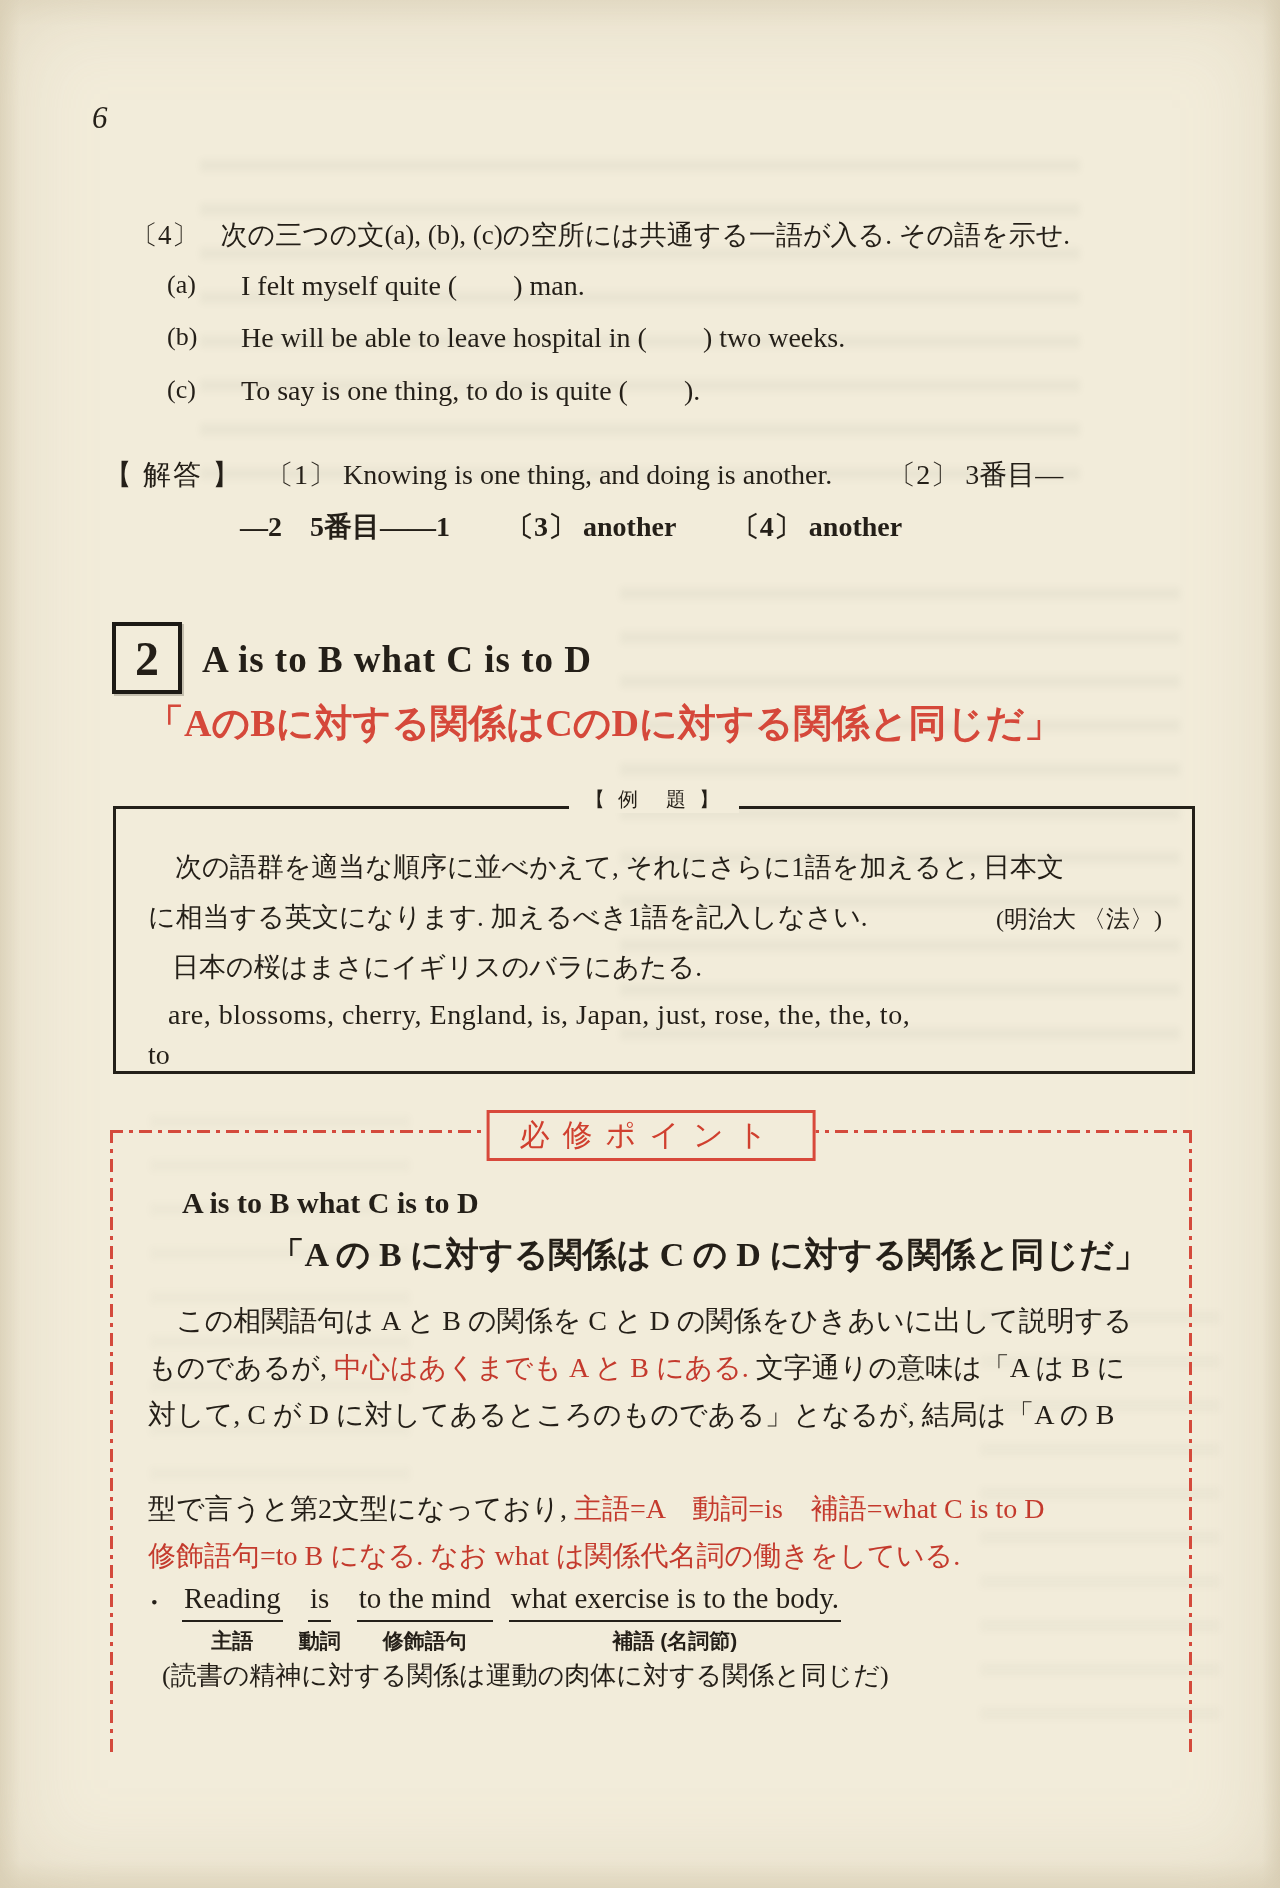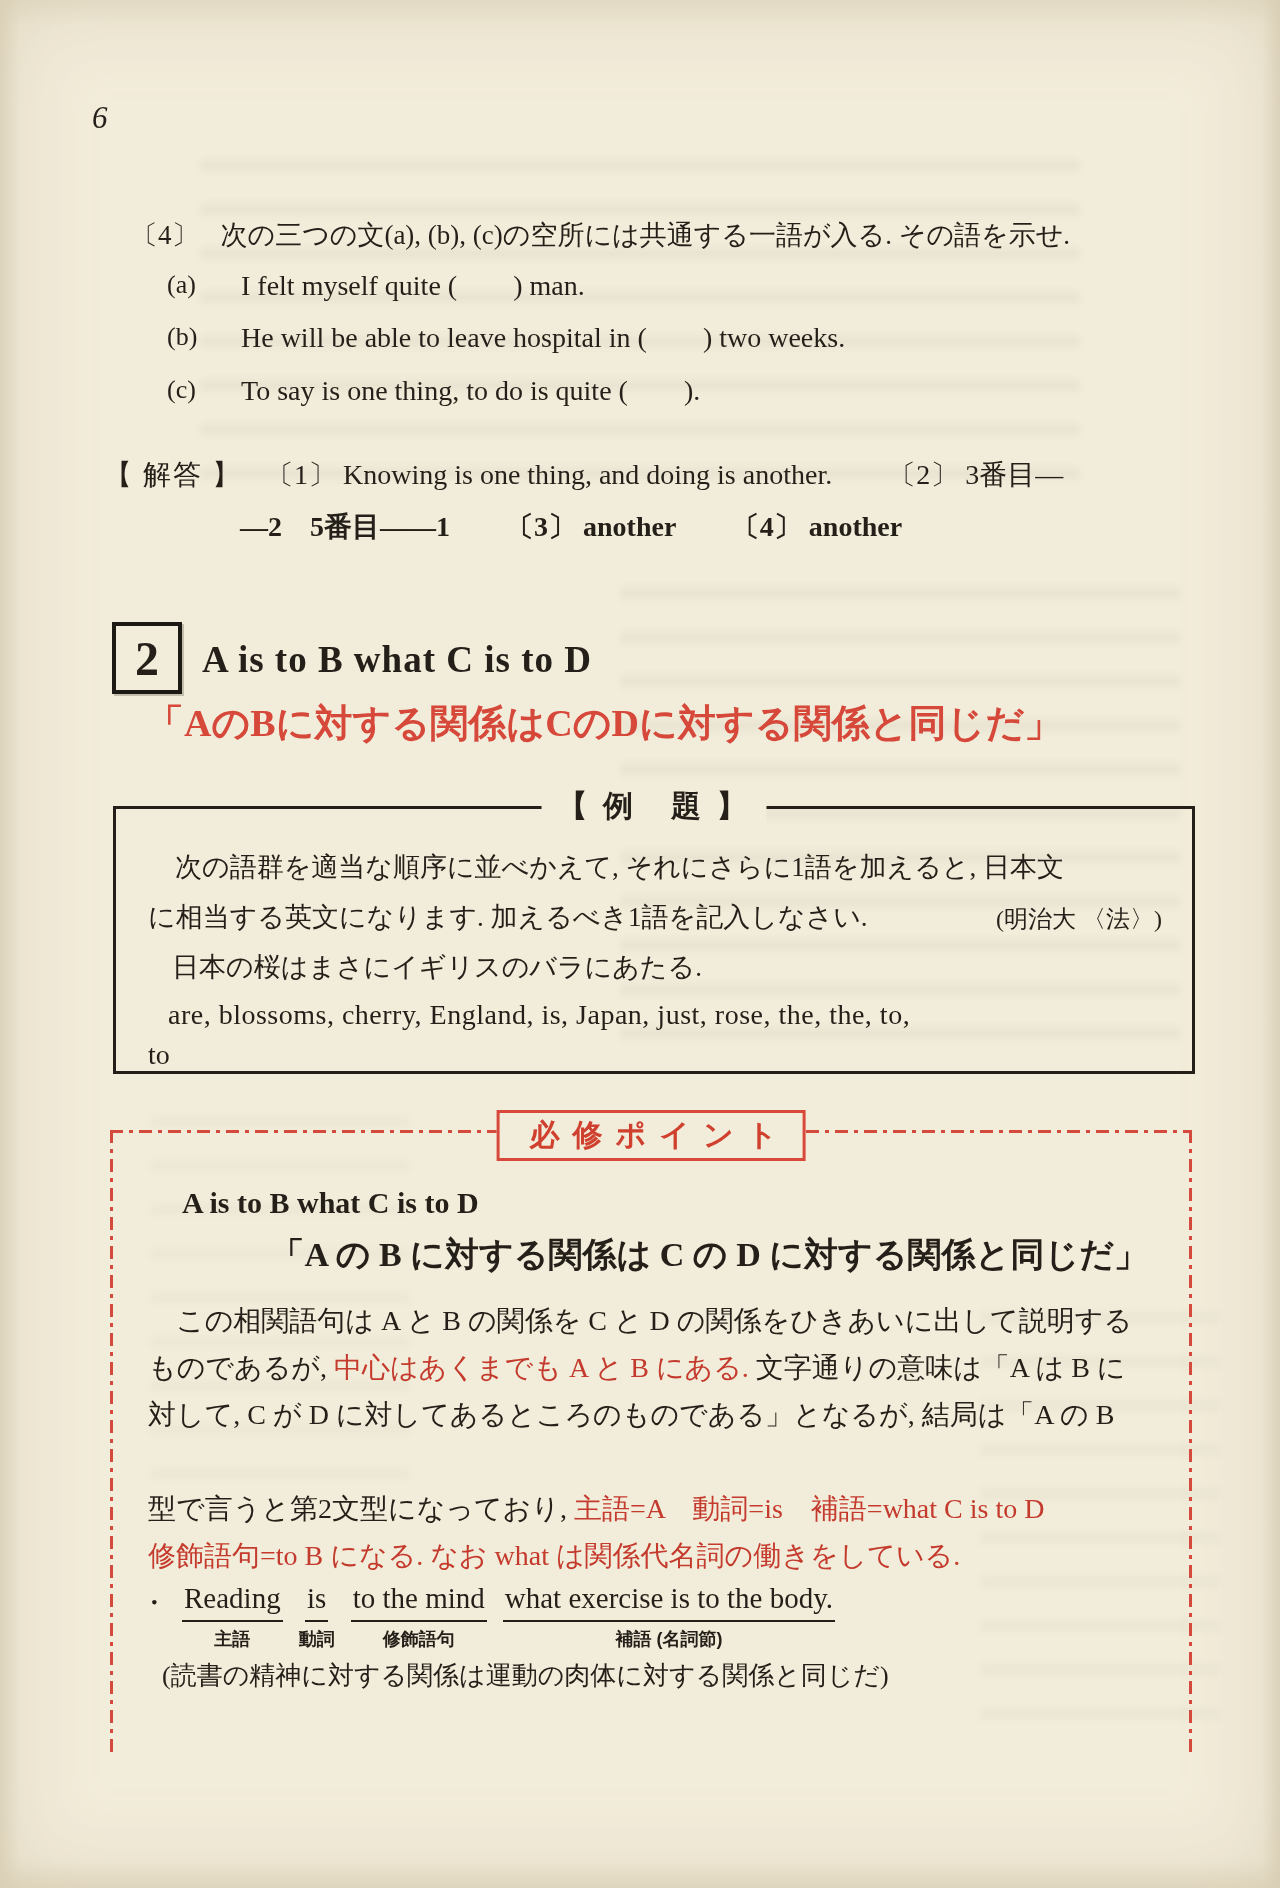--- a/index.html
+++ b/index.html
@@ -45,53 +45,53 @@
   .subtitle{font-size:38px;font-weight:bold;letter-spacing:0px;white-space:nowrap;}
   
   .exbox{
     width:1082px;height:268px;
     border:3px solid #242019;
     box-sizing:border-box;
   }
   .exheader{
     position:absolute;top:-23px;left:50%;transform:translateX(-50%);
     background:#f2ecda;padding:0 16px;
-    font-size:30px;font-weight:bold;letter-spacing:4px;white-space:nowrap;
+    font-size:20px;font-weight:normal;letter-spacing:4px;white-space:nowrap;
   }
   .exline{position:absolute;left:32px;right:30px;white-space:nowrap;}
   .exsource{position:absolute;right:30px;font-size:24px;white-space:nowrap;}
   
   .pbox{width:1082px;height:625px;}
   .pb-line{position:absolute;pointer-events:none;}
   .pb-top{left:0;right:0;top:0;height:3px;
     background:repeating-linear-gradient(90deg,#d44a3c 0 13px,transparent 13px 19px,#d44a3c 19px 23px,transparent 23px 29px);}
   .pb-side{top:0;bottom:0;width:3px;
     background:repeating-linear-gradient(180deg,#d44a3c 0 13px,transparent 13px 19px,#d44a3c 19px 23px,transparent 23px 29px);}
   .pb-left{left:0;}
   .pb-right{right:0;}
   .badge{
     position:absolute;top:-20px;left:50%;transform:translateX(-50%);
     background:#f2ecda;border:3px solid #d8493b;
-    color:#d0402f;font-size:30px;font-weight:bold;
-    letter-spacing:13px;padding:2px 12px 2px 30px;white-space:nowrap;
+    color:#d0402f;font-size:30px;font-weight:normal;
+    letter-spacing:13px;padding:2px 32px 2px 30px;white-space:nowrap;
   }
   .formula{font-size:30px;font-weight:bold;white-space:nowrap;}
   .fmeaning{font-size:34px;font-weight:bold;white-space:nowrap;}
   .pline{position:absolute;left:38px;font-size:28px;white-space:nowrap;}
   .seg{color:#241f18;}
   .seg.red{color:#c43a2d;margin-top:48px;}
   
   .usent{display:flex;align-items:flex-start;gap:14px;}
   .ubullet{font-size:28px;padding-top:2px;}
   .upart{display:flex;flex-direction:column;align-items:center;}
   .uword{
     font-size:29px;white-space:nowrap;
     border-bottom:2px solid #242019;padding:0 2px 5px 2px;
   }
-  .ulabel{font-size:18px;margin-top:5px;white-space:nowrap;font-family:"Liberation Sans","DejaVu Sans",sans-serif;font-weight:bold;}
+  .ulabel{font-size:21px;margin-top:5px;white-space:nowrap;font-family:"Liberation Sans","DejaVu Sans",sans-serif;font-weight:bold;}
   .translation{font-size:26px;white-space:nowrap;}
 </style>
 </head>
 <body>
 
 <div class="canvas">
 
   <div class="smudge" style="left:200px;top:140px;width:880px;height:340px;"></div>
   <div class="smudge" style="left:620px;top:560px;width:560px;height:480px;"></div>
   <div class="smudge" style="left:150px;top:1100px;width:260px;height:380px;opacity:.06;"></div>

